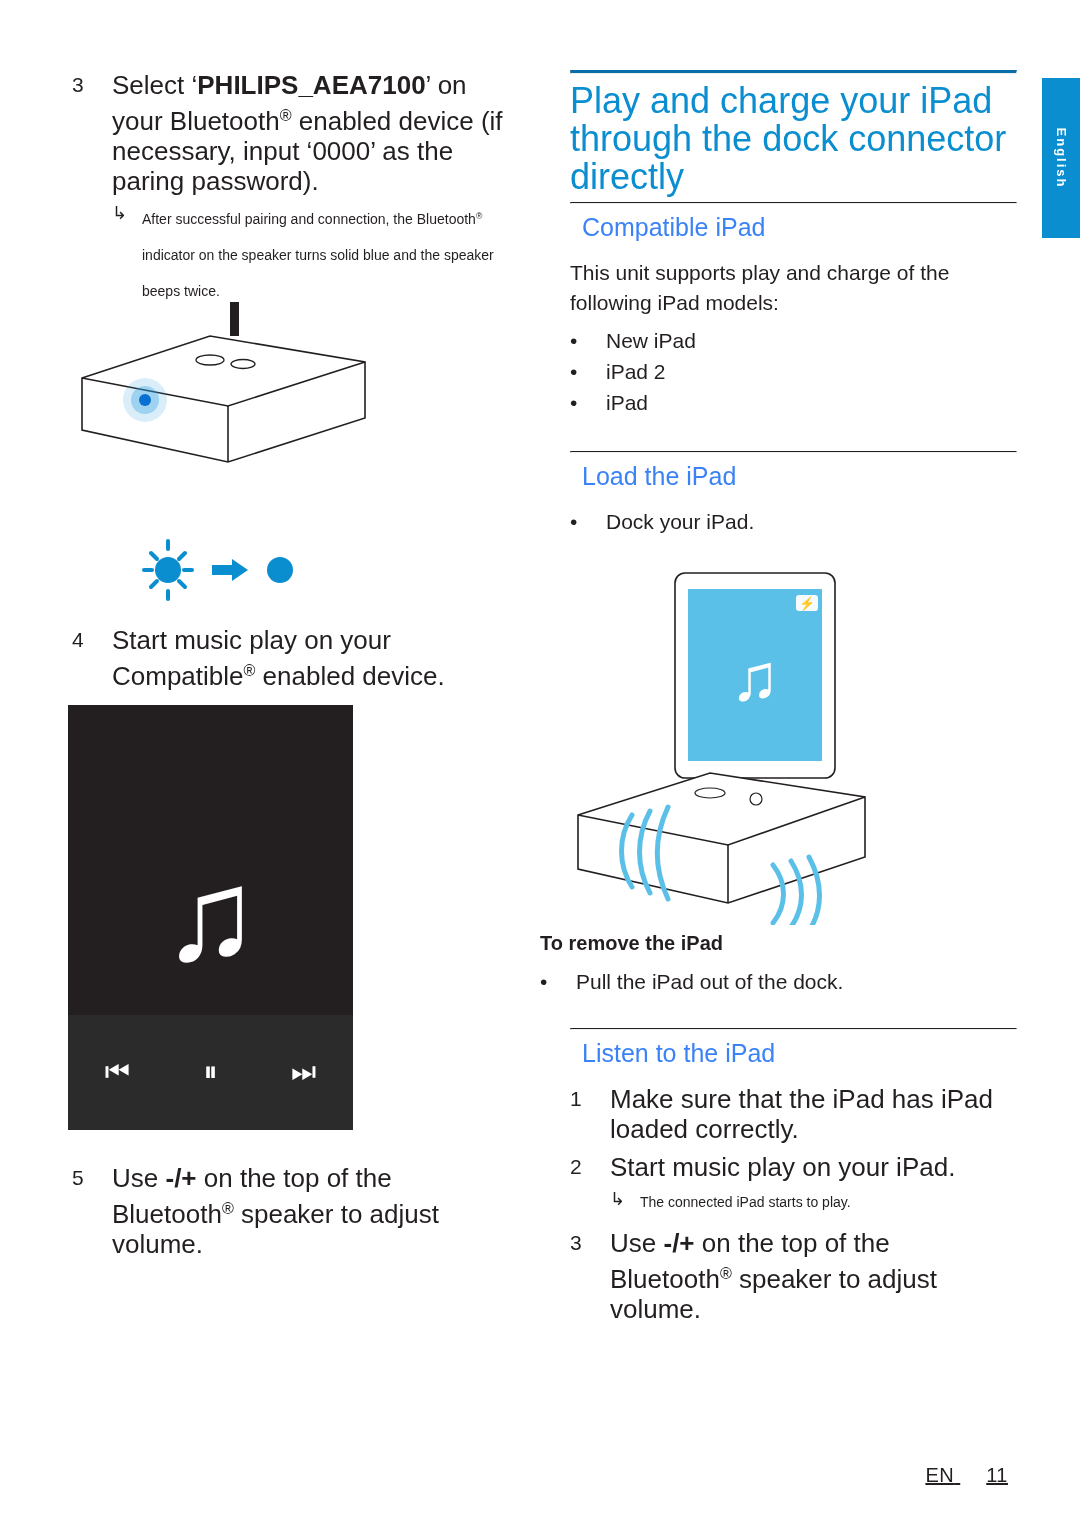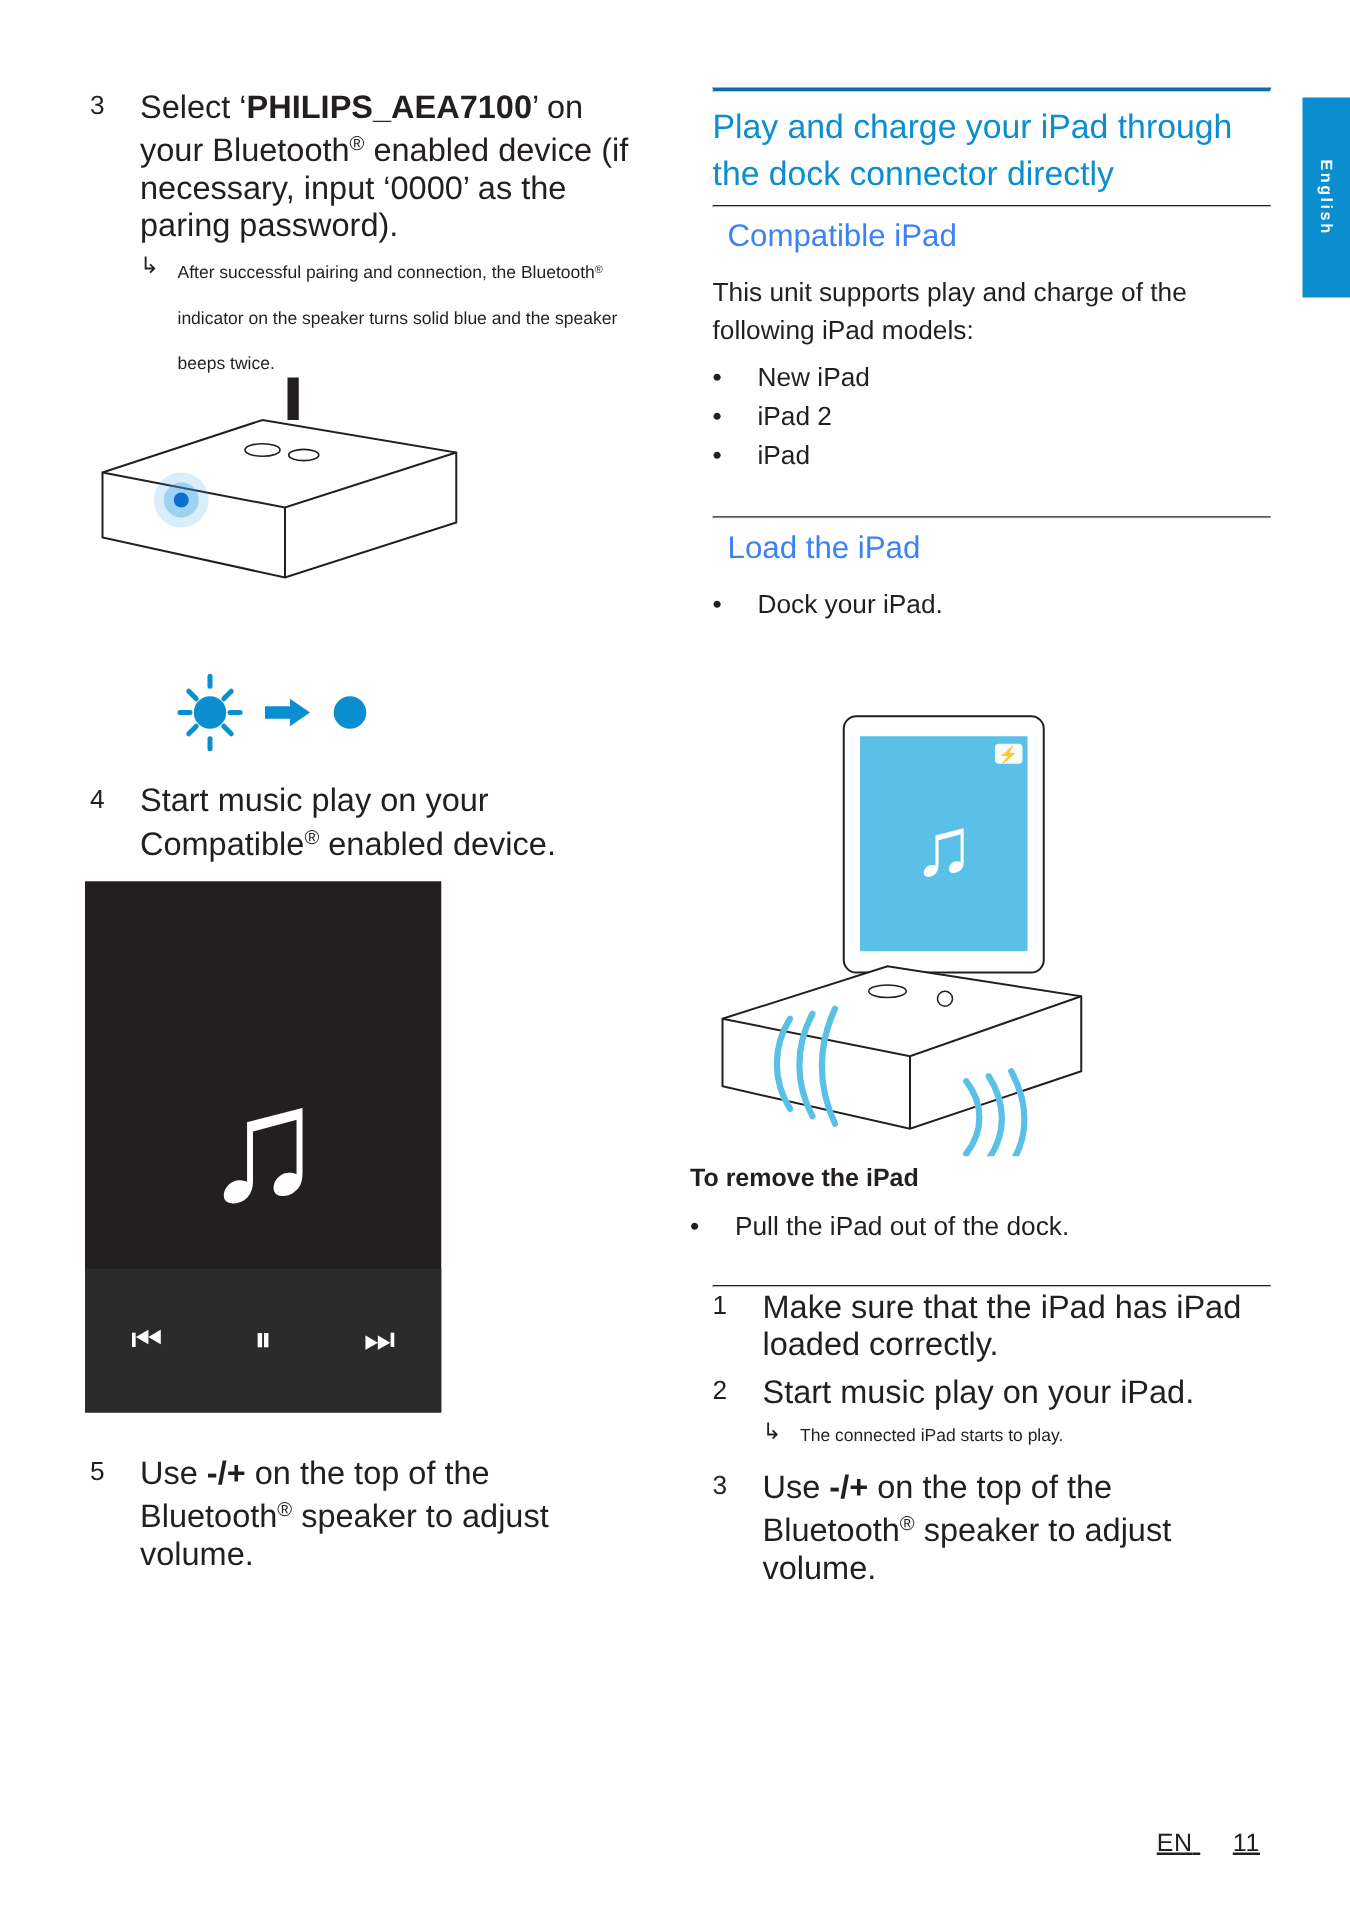--- a/index.html
+++ b/index.html
@@ -106,21 +106,21 @@
   .bold { font-weight: bold; }
   .reg { font-size: 0.62em; vertical-align: 0.55em; }
 
   
   .h1-rule {
     border-top: 3px solid #0a6fa8;
     width: 445px;
     margin: 0;
   }
   h1.title {
-    font-size: 27px;
+    font-size: 36px;
     line-height: 38px;
     font-weight: normal;
     color: #0a8ed0;
     margin: 8px 0 6px 0;
   }
   .h2-rule {
     border-top: 1.5px solid #231f20;
     width: 445px;
     margin: 0;
   }
@@ -359,30 +359,31 @@
       </g>
 
       <g fill="none" stroke="#5bc0e8" stroke-width="5" stroke-linecap="round">
         <path d="M213 300 C227 318 227 340 213 358"></path>
         <path d="M231 296 C245 318 245 342 231 362"></path>
         <path d="M249 292 C263 318 263 344 249 366"></path>
       </g>
     </svg>
   </div>
 
-  <div style="position:absolute; left:552px; top:932px; width:445px;">
+  <div style="position:absolute; left:540px; top:932px; width:445px;">
     <div class="subhead" style="margin-top:0;">To remove the iPad</div>
     <div class="bullet-row" style="margin-top:12px;">
       <div class="bullet-dot">•</div>
       <div class="bullet-body">Pull the iPad out of the dock.</div>
     </div>
   </div>
 
   <div style="position:absolute; left:570px; top:1028px; width:445px;">
     <hr class="h2-rule">
+    <h2 class="sec">Listen to the iPad</h2>
 
     <div class="step">
       <div class="step-num">1</div>
       <div class="step-body">Make sure that the iPad has iPad loaded correctly.</div>
     </div>
 
     <div class="step" style="margin-top:8px;">
       <div class="step-num">2</div>
       <div class="step-body">Start music play on your iPad.</div>
     </div>

